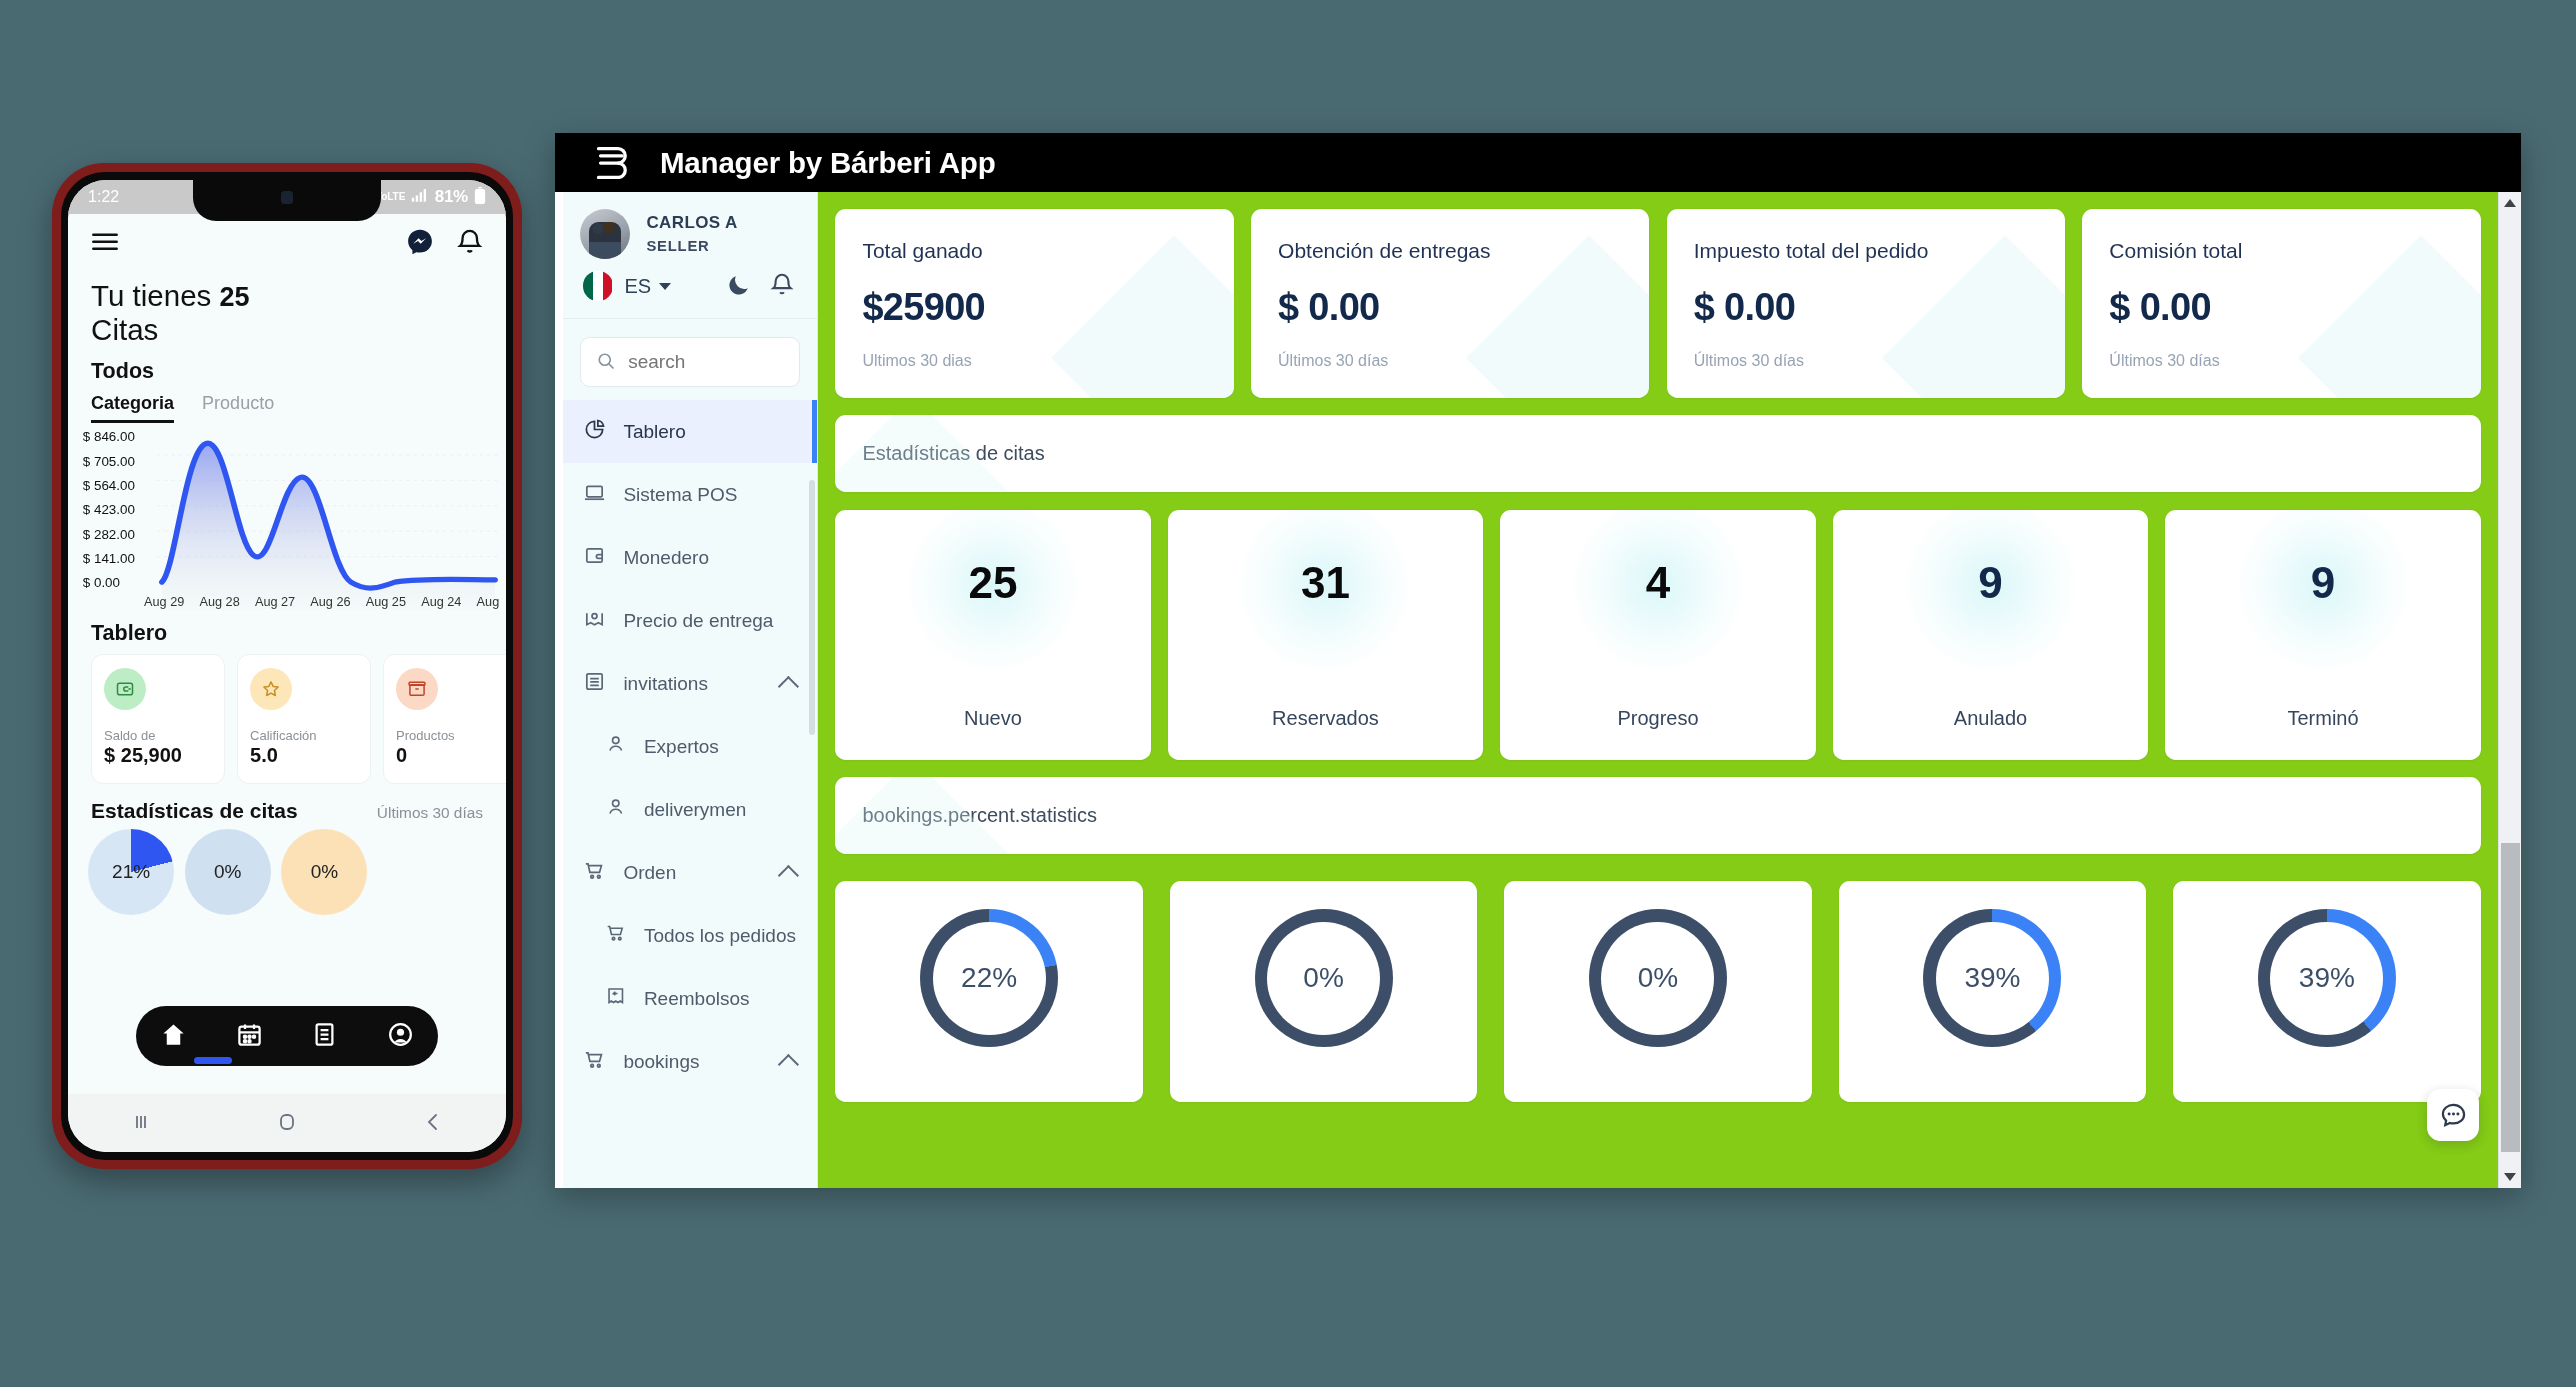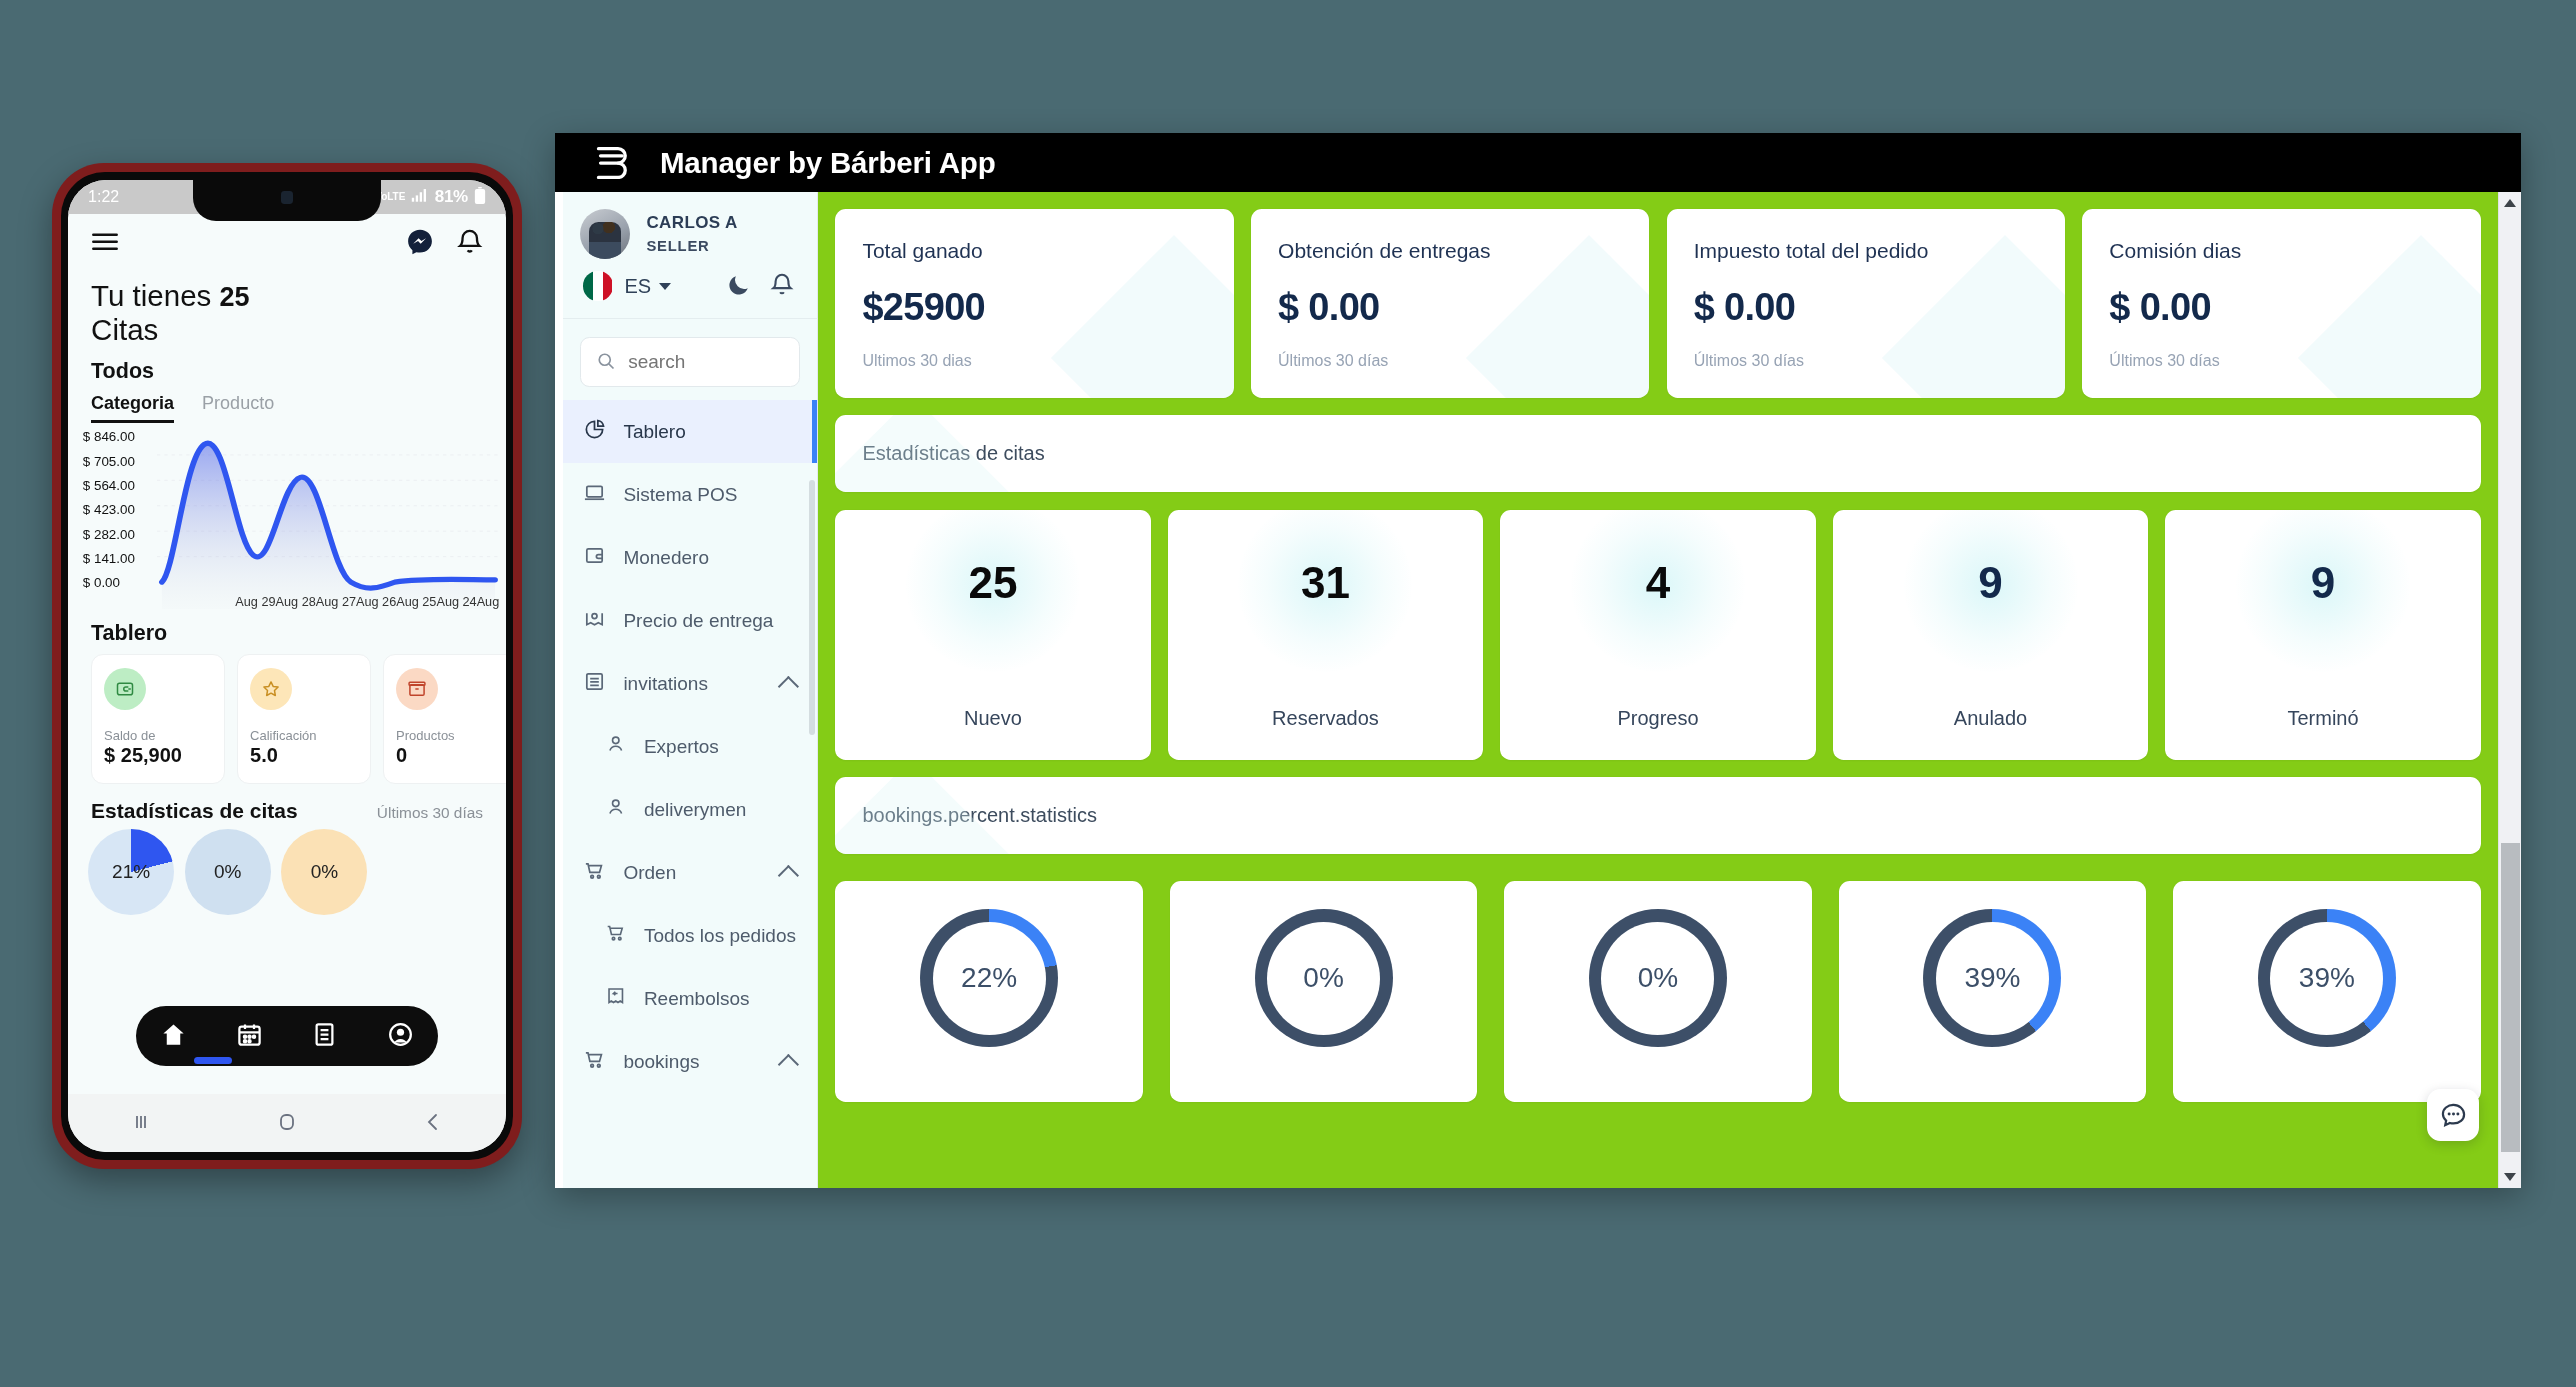--- a/index.html
+++ b/index.html
@@ -94,21 +94,21 @@
   }
   #ph-yaxis {
     width: 77px;
     display: flex; flex-direction: column; justify-content: space-between;
     font-size: 13.4px; color: #111; padding: 1.3px 0 19px 2.7px;
   }
   #ph-plot { flex: 1; position: relative; overflow: hidden; }
   #ph-xaxis {
     position: absolute; left: 64px; right: 0; bottom: 0;
     display: flex; font-size: 12.7px; color: #333;
-    justify-content: flex-end;
+    justify-content: space-between;
   }
   #ph-sec-tablero {
     padding: 12px 23px 0 23px;
     font-size: 21.5px; font-weight: 700; color: #111;
   }
   #ph-cards {
     display: flex; gap: 12px; padding: 8px 0 0 23px;
   }
   .ph-card {
     width: 134px; flex: none;
@@ -773,21 +773,21 @@
             <div class="t">Obtención de entregas</div>
             <div class="v">$ 0.00</div>
             <div class="s">Últimos 30 días</div>
           </div>
           <div class="card kpi">
             <div class="t">Impuesto total del pedido</div>
             <div class="v">$ 0.00</div>
             <div class="s">Últimos 30 días</div>
           </div>
           <div class="card kpi">
-            <div class="t">Comisión dias</div>
+            <div class="t">Comisión total</div>
             <div class="v">$ 0.00</div>
             <div class="s">Últimos 30 días</div>
           </div>
         </div>
 
         <div class="card" id="banner1">Estadísticas de citas</div>
 
         <div id="statcards">
           <div class="statcard">
             <div class="halo"></div>

